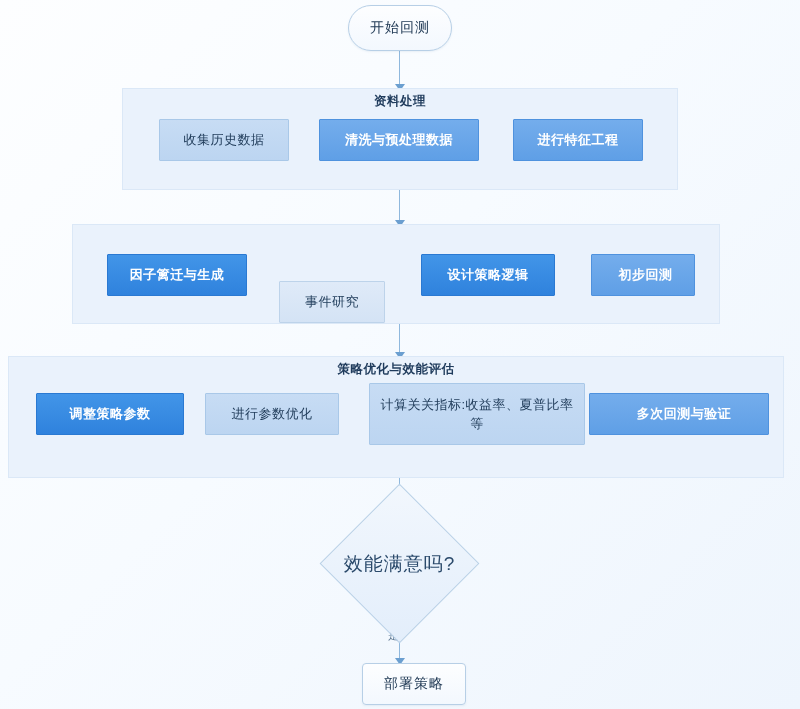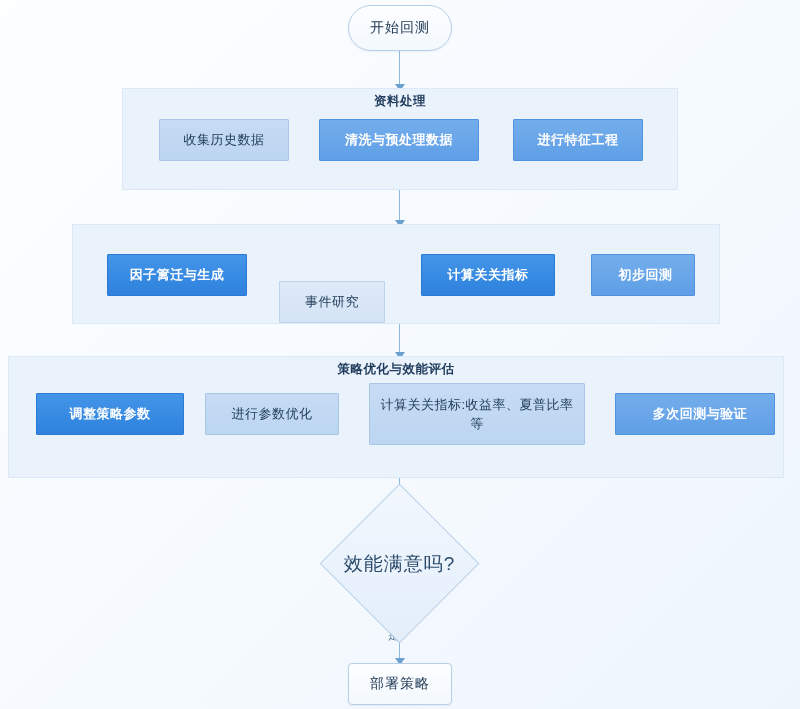--- a/index.html
+++ b/index.html
@@ -54,21 +54,21 @@
     justify-content: center;
     background: linear-gradient(180deg, #fdfeff 0%, #f3f8fe 100%);
     border: 1px solid #b7cfe6;
     color: #213a55;
     font-size: 14px;
     letter-spacing: 1px;
     z-index: 5;
     box-shadow: 0 1px 2px rgba(90,130,170,0.10);
   }
   .terminal.start { border-radius: 24px; align-items: center; }
-  .terminal.end   { border-radius: 4px; }
+  .terminal.end   { border-radius: 4px; margin-left: 14px; }
 
   
   .diamond-wrap {
     position: absolute;
     z-index: 5;
   }
   .diamond-shape {
     position: absolute;
     inset: 0;
     background: linear-gradient(135deg, #f2f7fd 0%, #e3eefb 100%);
@@ -174,42 +174,42 @@
   <div class="arrowhead" style="left:395px; top:220px;"></div>
 
   <div class="stage" style="left:72px; top:224px; width:648px; height:100px;">
     <div class="node tone-strong" style="left:34px; top:29px; width:140px; height:42px;">
       <span>因子篱迁与生成</span>
     </div>
     <div class="node tone-pale" style="left:206px; top:29px; width:106px; height:42px;">
       <span>事件研究</span>
     </div>
     <div class="node tone-strong" style="left:348px; top:29px; width:134px; height:42px;">
-      <span>计算关关指标</span>
+      <span>设计策略逻辑</span>
     </div>
     <div class="node tone-mid" style="left:518px; top:29px; width:104px; height:42px;padding-left:11px;">
       <span>初步回测</span>
     </div>
   </div>
 
   <div class="conn" style="left:399px; top:324px; height:32px;"></div>
   <div class="arrowhead" style="left:395px; top:352px;"></div>
 
   <div class="stage" style="left:8px; top:356px; width:776px; height:122px;">
     <div class="stage-title">策略优化与效能评估</div>
     <div class="node tone-strong" style="left:27px; top:36px; width:148px; height:42px;">
       <span>调整策略参数</span>
     </div>
     <div class="node tone-light" style="left:196px; top:36px; width:134px; height:42px;">
       <span>进行参数优化</span>
     </div>
     <div class="node tone-light" style="left:360px; top:26px; width:216px; height:62px;">
       <span>计算关关指标:收益率、夏普比率等</span>
     </div>
-    <div class="node tone-mid" style="left:606px; top:36px; width:160px; height:42px;padding-left:16px;">
+    <div class="node tone-mid" style="left:580px; top:36px; width:180px; height:42px;padding-left:16px;">
       <span>多次回测与验证</span>
     </div>
   </div>
 
   <div class="conn" style="left:399px; top:478px; height:32px;"></div>
   <div class="arrowhead" style="left:395px; top:506px;"></div>
 
   <div class="diamond-wrap" style="left:343px; top:507px; width:113px; height:113px;">
     <div class="diamond-shape"></div>
     <div class="diamond-label">效能满意吗?</div>

